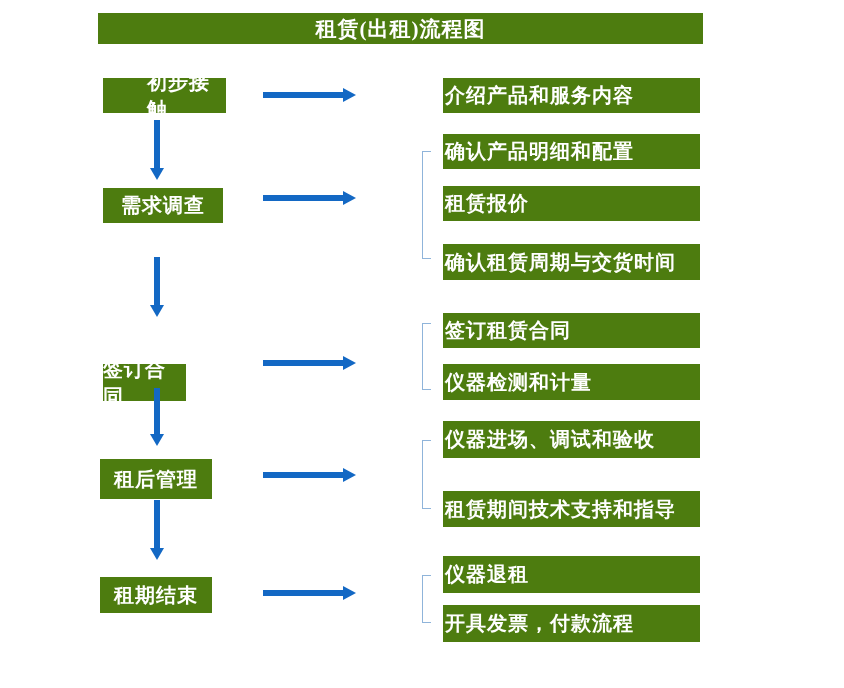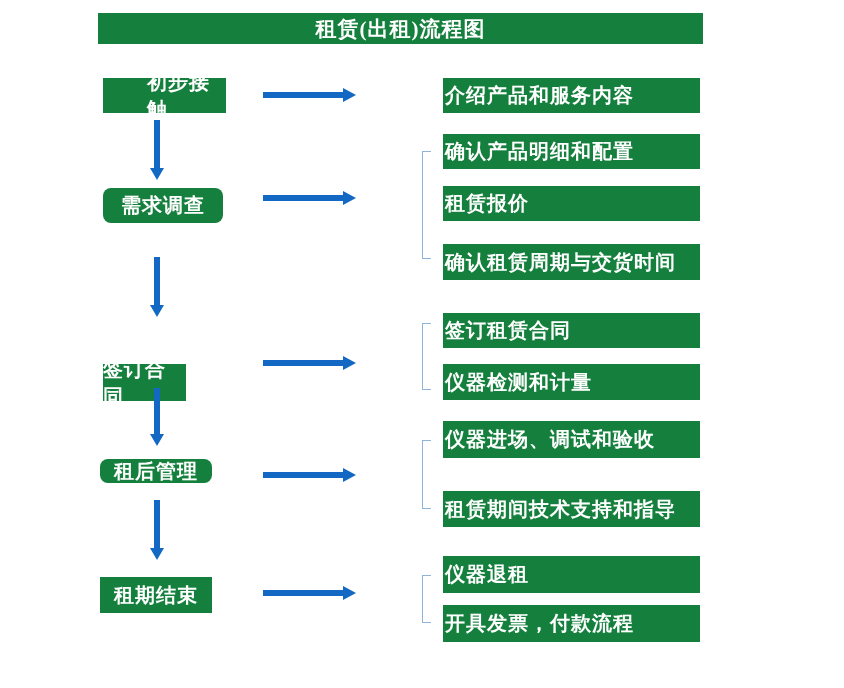--- a/index.html
+++ b/index.html
@@ -10,21 +10,21 @@
   #canvas {
     position: relative;
     width: 844px;
     height: 688px;
     background: #ffffff;
     overflow: hidden;
     font-family: "Liberation Serif", "DejaVu Serif", serif;
   }
   .box {
     position: absolute;
-    background: #15803d;
+    background: #4d7c0f;
     color: #ffffff;
     font-weight: bold;
     font-size: 20px;
     letter-spacing: 1px;
     display: flex;
     align-items: center;
     box-sizing: border-box;
   }
   .title-bar {
     left: 98px; top: 13px; width: 605px; height: 31px;
@@ -74,23 +74,23 @@
   }
 </style>
 </head>
 <body>
 
 <div id="canvas">
 
   <div class="box title-bar">租赁(出租)流程图</div>
 
   <div class="box step-box" style="left:103px; top:78px;  width:123px; height:35px;padding-left:44px;">初步接触</div>
-  <div class="box step-box" style="left:103px; top:188px; width:120px; height:35px;border-radius:8px;">需求调查</div>
+  <div class="box step-box" style="left:103px; top:188px; width:120px; height:35px;">需求调查</div>
   <div class="box step-box" style="left:103px; top:364px; width:83px; height:37px;">签订合同</div>
-  <div class="box step-box" style="left:100px; top:459px; width:112px; height:24px;border-radius:8px;">租后管理</div>
+  <div class="box step-box" style="left:100px; top:459px; width:112px; height:40px;">租后管理</div>
   <div class="box step-box" style="left:100px; top:577px; width:112px; height:36px;">租期结束</div>
 
   <div class="box detail-box" style="left:443px; top:78px;  width:257px; height:35px;">介绍产品和服务内容</div>
   <div class="box detail-box" style="left:443px; top:134px; width:257px; height:35px;">确认产品明细和配置</div>
   <div class="box detail-box" style="left:443px; top:186px; width:257px; height:35px;">租赁报价</div>
   <div class="box detail-box" style="left:443px; top:244px; width:257px; height:36px;">确认租赁周期与交货时间</div>
   <div class="box detail-box" style="left:443px; top:313px; width:257px; height:35px;">签订租赁合同</div>
   <div class="box detail-box" style="left:443px; top:421px; width:257px; height:37px;">仪器进场、调试和验收</div>
   <div class="box detail-box" style="left:443px; top:364px; width:257px; height:36px;">仪器检测和计量</div>
   <div class="box detail-box" style="left:443px; top:491px; width:257px; height:36px;">租赁期间技术支持和指导</div>

